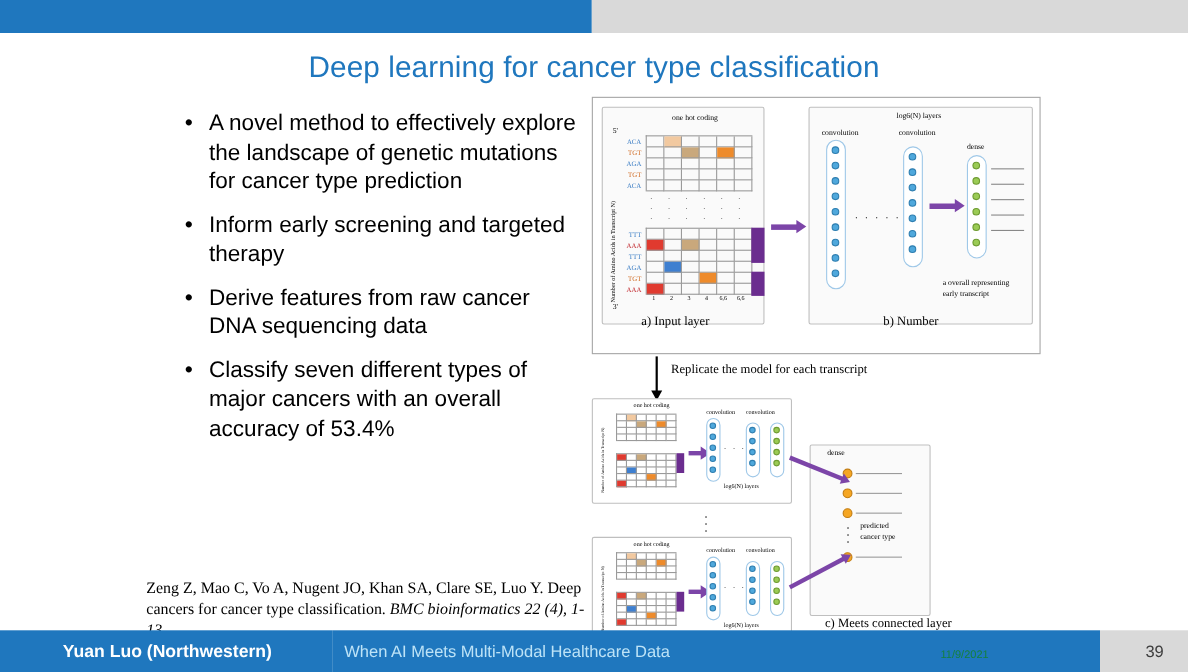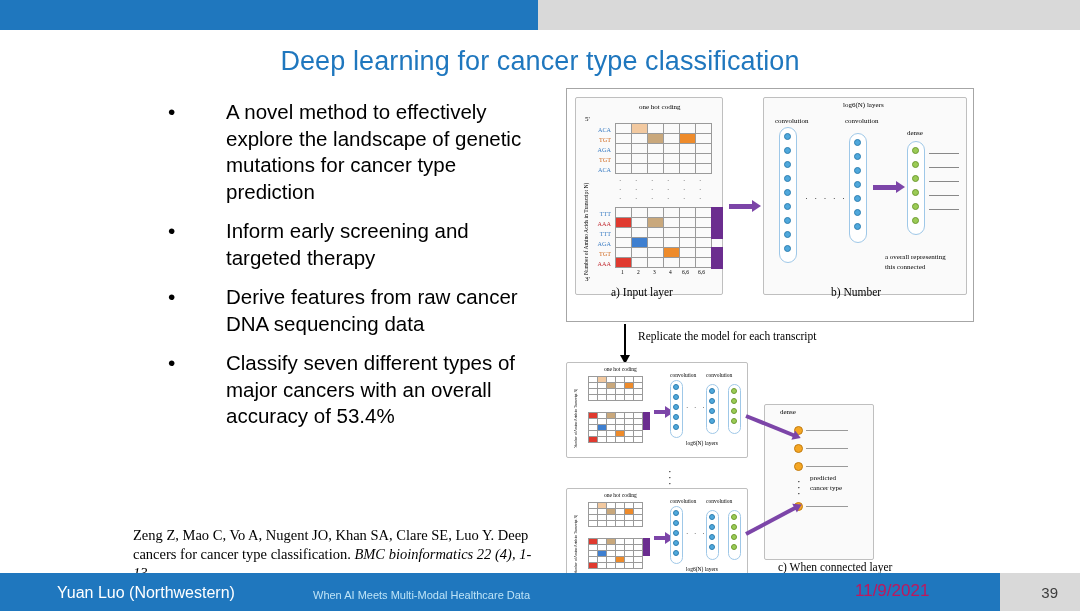--- a/index.html
+++ b/index.html
@@ -58,39 +58,38 @@
     flex: 0 0 22px;
     color: #000;
     font-size: 21px;
     line-height: 26px;
     text-align: left;
   }
   .bullet-text {
     color: #000;
     font-size: 20.5px;
     line-height: 26.5px;
-    margin-left: 36px;
   }
 
   
   .citation {
     position: absolute;
     left: 133px; top: 526px;
     width: 400px;
     font-family: "Liberation Serif", serif;
     font-size: 14.5px;
     line-height: 19px;
     color: #000;
   }
   .citation .ital { font-style: italic; }
 
   
   .figure {
     position: absolute;
-    left: 566px; top: 88px;
+    left: 538px; top: 88px;
     width: 412px; height: 485px;
   }
 
   
   .fig-top-box {
     position: absolute; left: 0; top: 0;
     width: 408px; height: 234px;
     border: 1px solid #A6A6A6;
     background: #ffffff;
   }
@@ -244,29 +243,29 @@
     width: 698px; height: 38px;
     background: #1F77BE;
   }
   .footer-grey-right {
     position: absolute; right: 0; bottom: 0;
     width: 80px; height: 38px;
     background: #D9D9D9;
   }
   .footer-author {
     position: absolute; left: 57px; bottom: 9px;
-    color: #ffffff; font-size: 16px; font-weight: normal;
+    color: #ffffff; font-size: 16px; font-weight: bold;
   }
   .footer-center {
     position: absolute; left: 313px; bottom: 10px;
-    color: #BDE3F7; font-size: 11px;
+    color: #BDE3F7; font-size: 15px;
   }
   .footer-date {
     position: absolute; left: 855px; bottom: 10px;
-    color: #be185d; font-size: 17px;
+    color: #15803d; font-size: 10px;
   }
   .footer-page {
     position: absolute; right: 22px; bottom: 10px;
     color: #3D3D3D; font-size: 15px;
   }
 </style>
 </head>
 <body>
 
 <div class="top-bar-blue"></div>
@@ -455,21 +454,21 @@
     <div class="neuron green" style="left:345px; top:114px;"></div>
     <div class="neuron green" style="left:345px; top:128px;"></div>
 
     <div style="position:absolute; left:362px; top:64px; width:30px; height:1px; background:#888;"></div>
     <div style="position:absolute; left:362px; top:78px; width:30px; height:1px; background:#888;"></div>
     <div style="position:absolute; left:362px; top:92px; width:30px; height:1px; background:#888;"></div>
     <div style="position:absolute; left:362px; top:106px; width:30px; height:1px; background:#888;"></div>
     <div style="position:absolute; left:362px; top:120px; width:30px; height:1px; background:#888;"></div>
 
     <div class="fig-small" style="left:318px; top:164px;">a overall representing</div>
-    <div class="fig-small" style="left:318px; top:174px;">this connected</div>
+    <div class="fig-small" style="left:318px; top:174px;">early transcript</div>
 
     <div class="fig-label" style="left:264px; top:197px;">b) Number</div>
   </div>
 
   <div class="arrow-down" style="left:58px; top:236px; height:32px;"></div>
   <div class="fig-label" style="left:72px; top:242px; font-size:11.5px;">Replicate the model for each transcript</div>
 
   <div class="inner-box" style="left:0px; top:274px; width:182px; height:96px; background:#fff;"></div>
 
   <div class="fig-tiny" style="left:38px; top:278px;">one hot coding</div>
@@ -668,21 +667,21 @@
   <div style="position:absolute; left:240px; top:360px; width:42px; height:1px; background:#9a9a9a;"></div>
   <div style="position:absolute; left:240px; top:378px; width:42px; height:1px; background:#9a9a9a;"></div>
   <div style="position:absolute; left:240px; top:418px; width:42px; height:1px; background:#9a9a9a;"></div>
 
   <div class="fig-small" style="left:244px; top:386px;">predicted</div>
   <div class="fig-small" style="left:244px; top:396px;">cancer type</div>
 
   <div class="diag-arrow" style="left:180px; top:326px; width:52px; transform:rotate(22deg);"></div>
   <div class="diag-arrow" style="left:180px; top:444px; width:56px; transform:rotate(-28deg);"></div>
 
-  <div class="fig-label" style="left:212px; top:473px;">c) When connected layer</div>
+  <div class="fig-label" style="left:212px; top:473px;">c) Meets connected layer</div>
 </div>
 
 <div class="footer-blue-mid"></div>
 <div class="footer-blue-left"></div>
 <div class="footer-grey-right"></div>
 <div class="footer-author">Yuan Luo (Northwestern)</div>
 <div class="footer-center">When AI Meets Multi-Modal Healthcare Data</div>
 <div class="footer-date">11/9/2021</div>
 <div class="footer-page">39</div>
 

